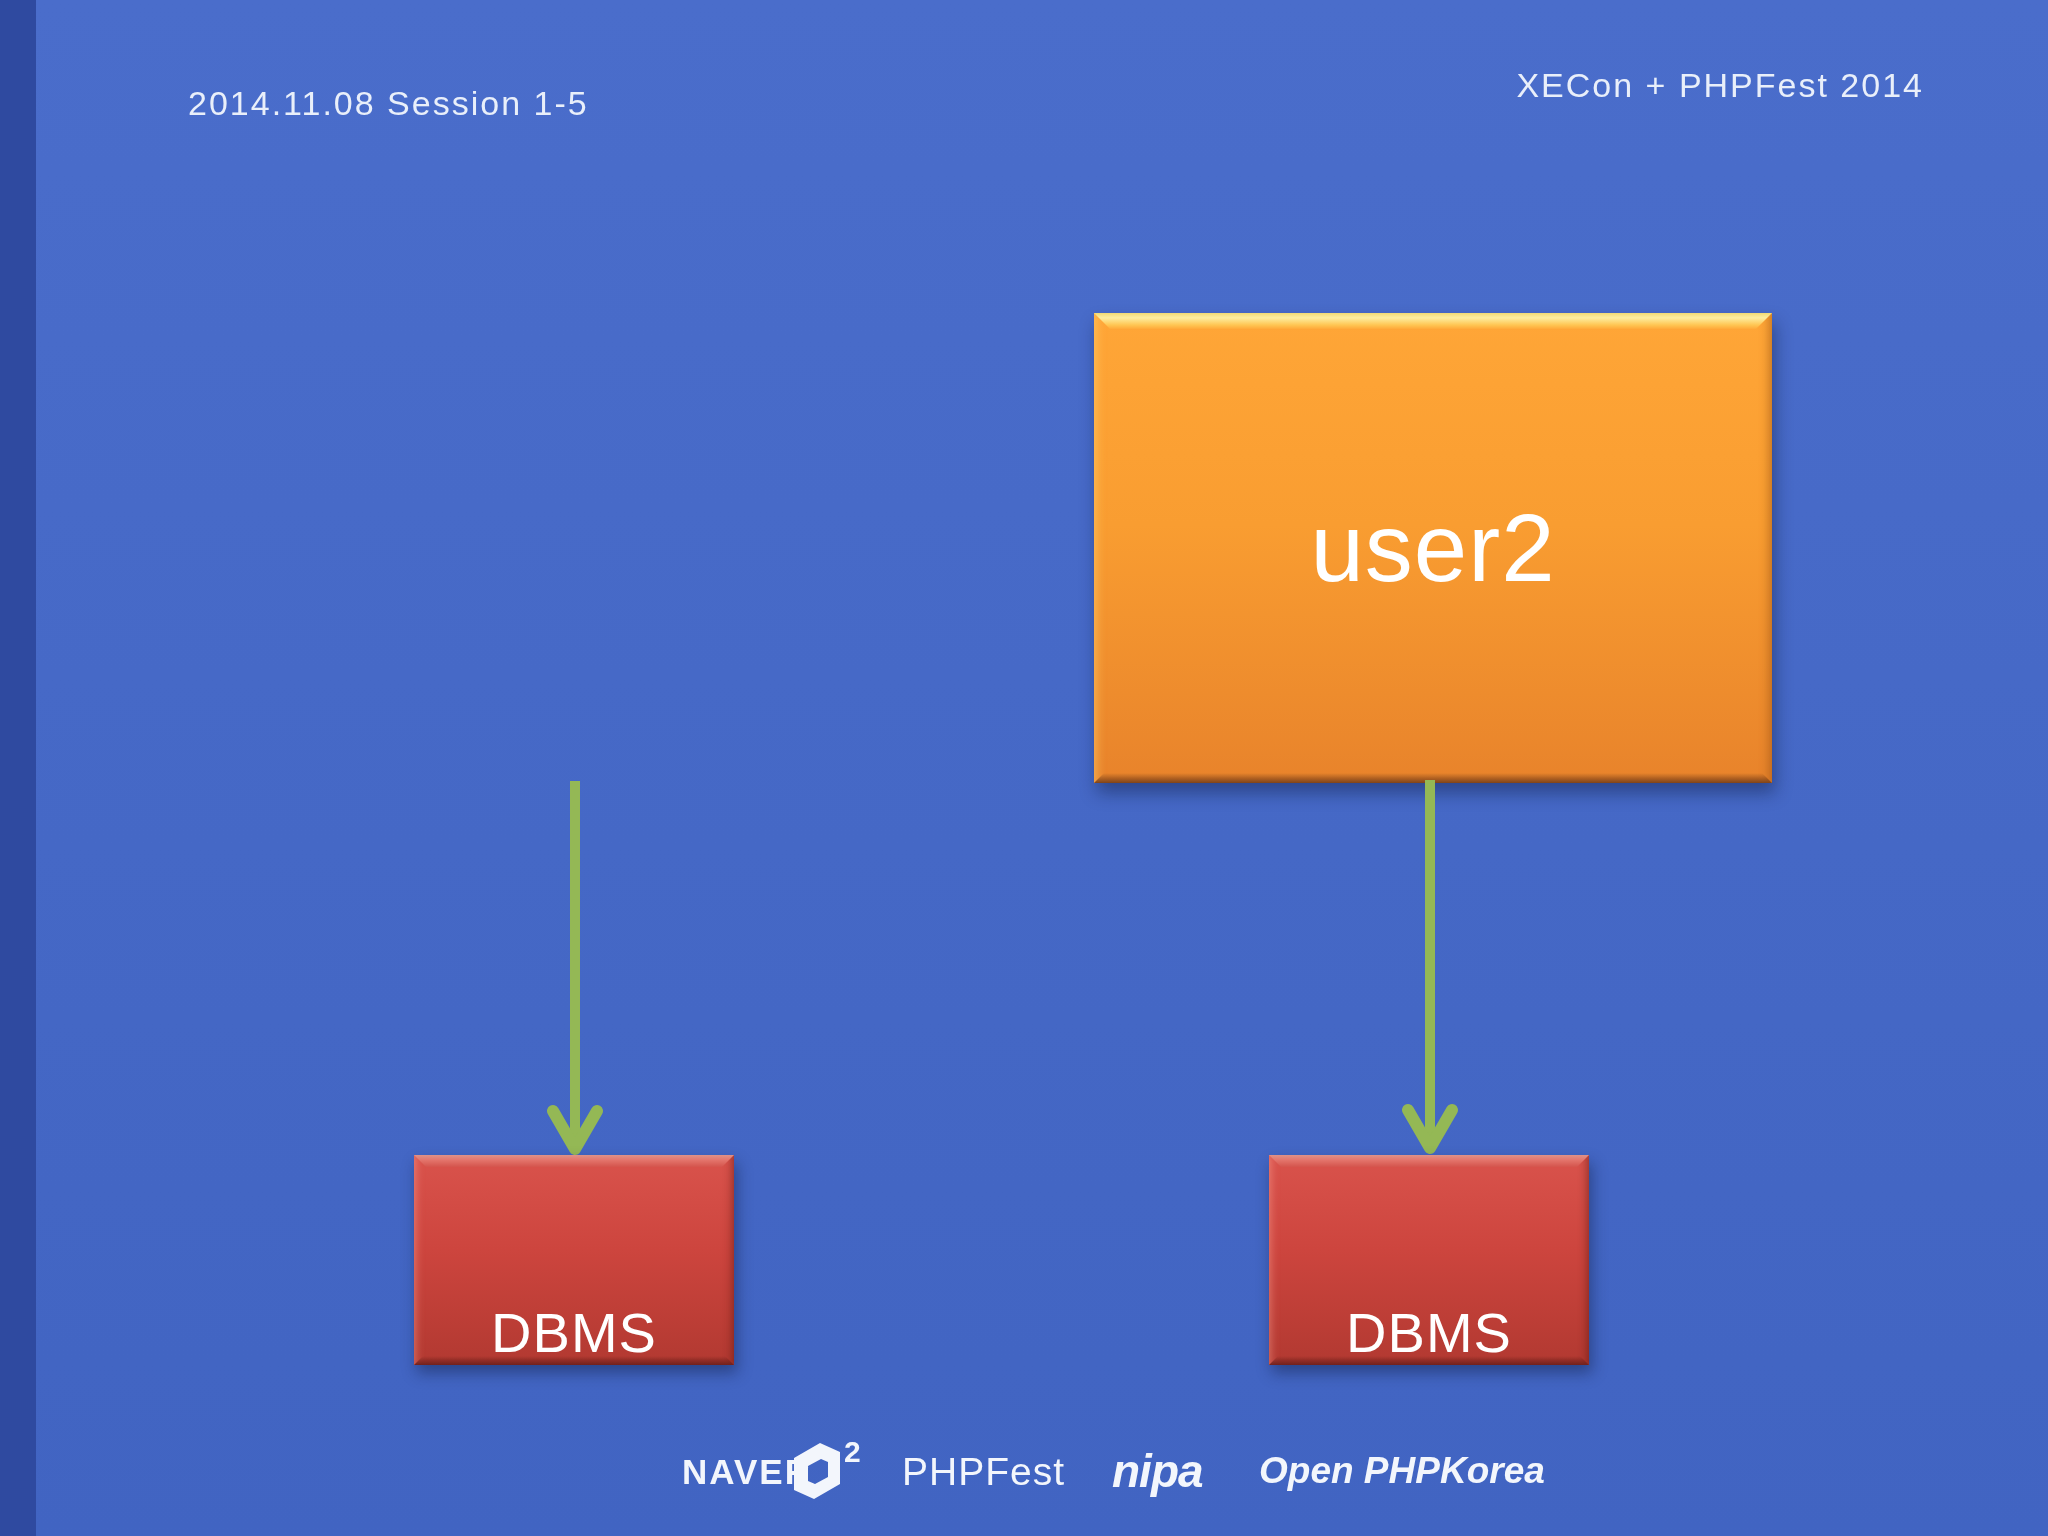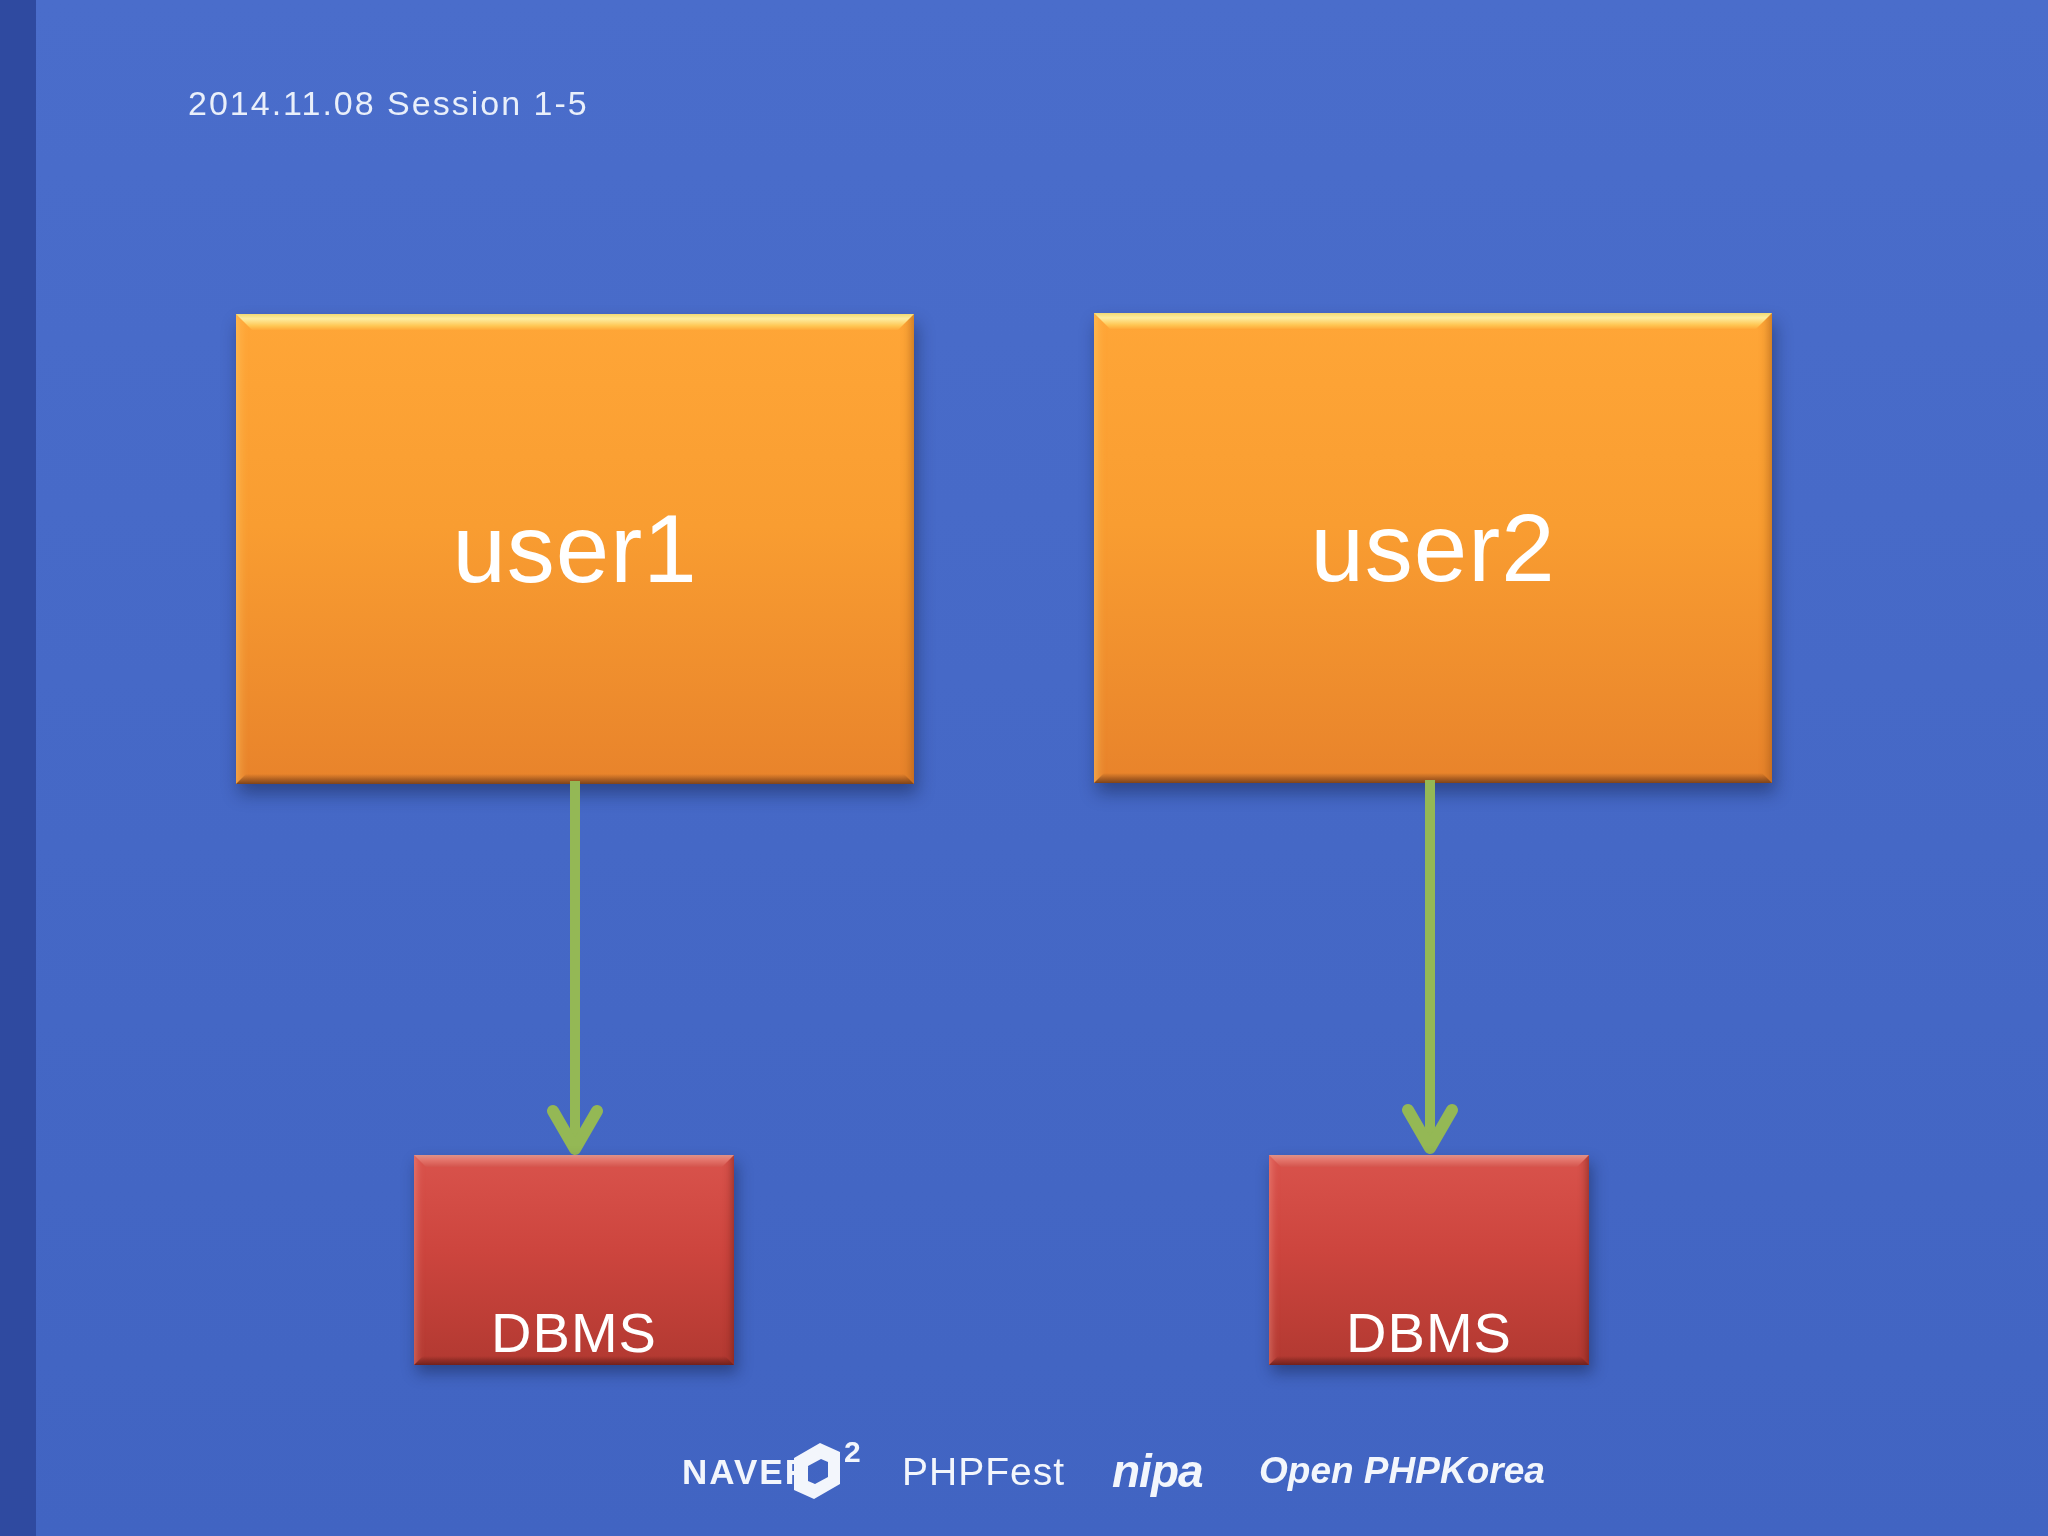--- a/index.html
+++ b/index.html
@@ -146,24 +146,22 @@
     font-weight: 700;
     font-style: italic;
   }
 </style>
 </head>
 <body>
 
 <div class="slide">
 
   <div class="header-text header-left">2014.11.08 Session 1-5</div>
+  <div class="header-text header-right">XECon + PHPFest 2014</div>
 
-  <div class="user-box user-box-1">
-    <span class="user-label">user1</span>
-  </div>
 
   <div class="user-box user-box-2">
     <span class="user-label">user2</span>
   </div>
 
   <svg class="arrow arrow-1" viewBox="0 0 60 380">
     <line x1="30" y1="2" x2="30" y2="368" stroke="#94b855" stroke-width="10"></line>
     <path d="M8 332 L30 370 L52 332" fill="none" stroke="#94b855" stroke-width="12" stroke-linecap="round" stroke-linejoin="round"></path>
   </svg>
 

